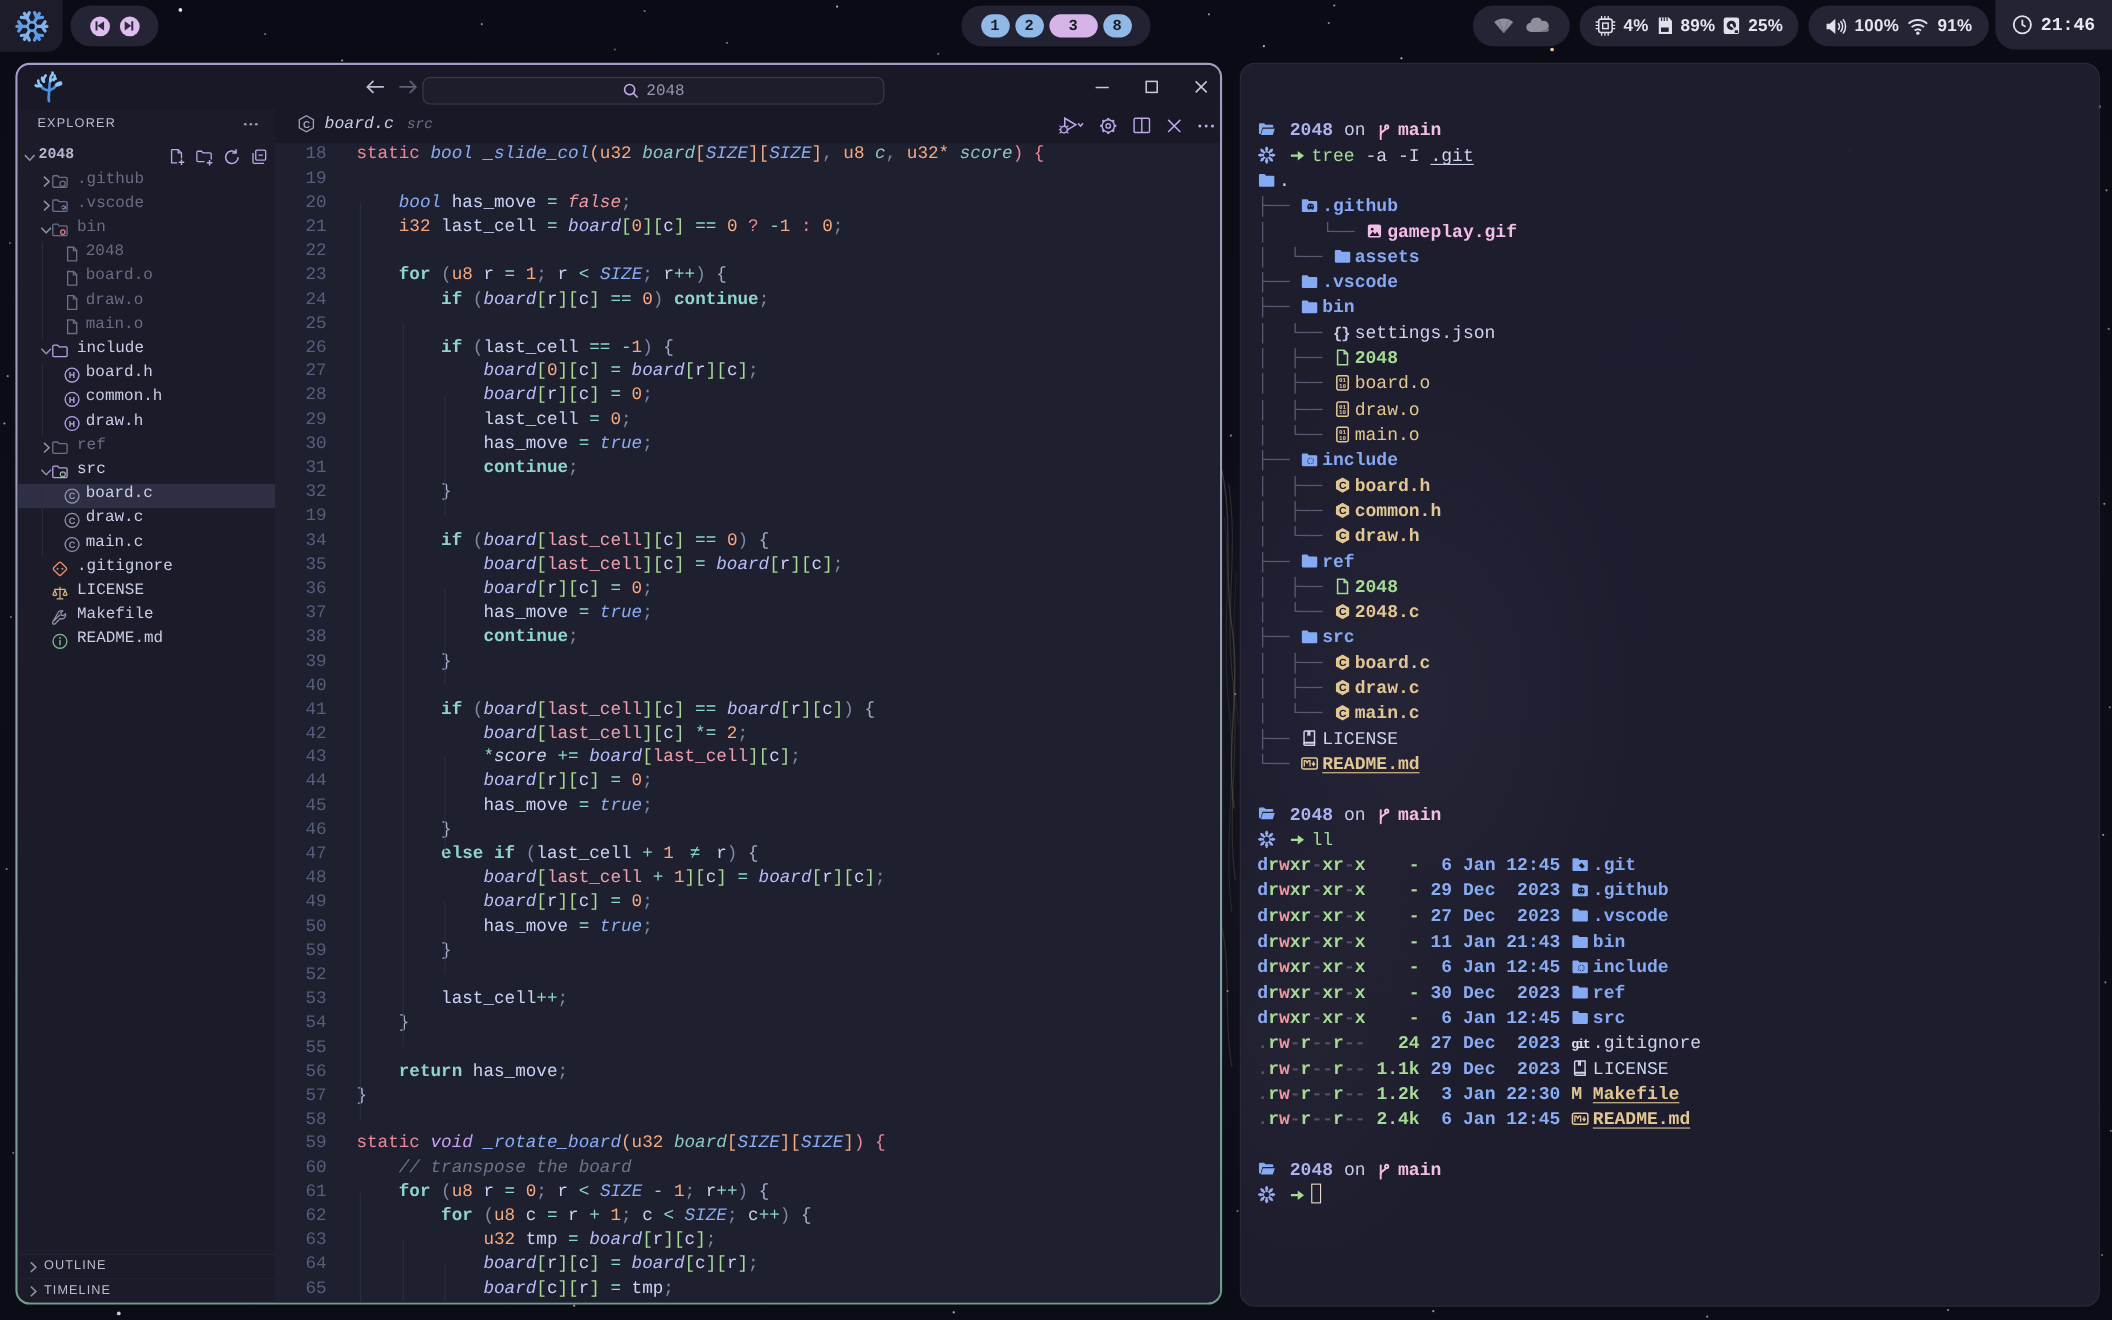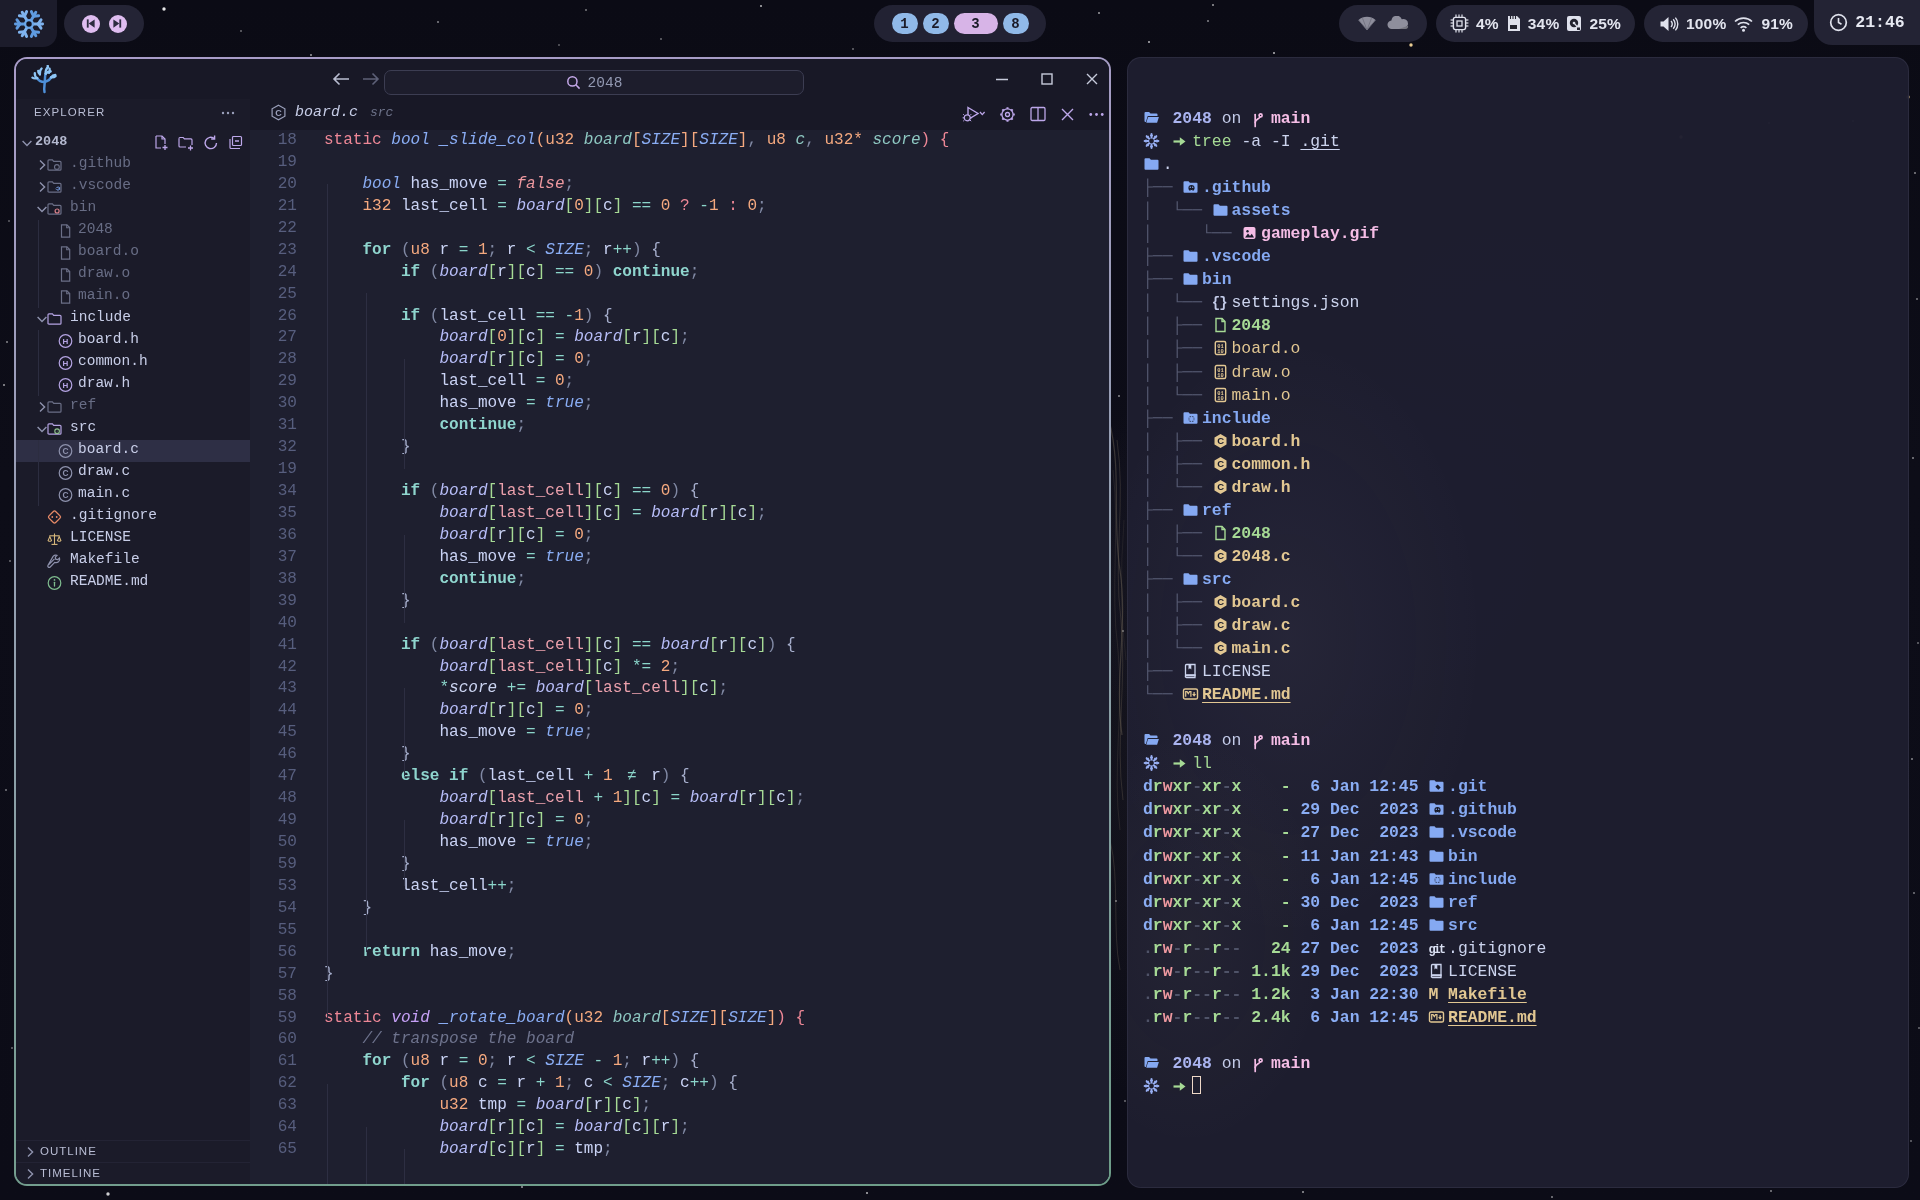--- a/index.html
+++ b/index.html
@@ -179,21 +179,21 @@
         <svg width="15" height="17" viewBox="0 0 15 17">
           <path d="M2 1h9l3 3v12H2z" fill="#dfe1ec"></path>
           <g stroke="#23232f" stroke-width="1.1">
             <line x1="4.5" y1="1" x2="4.5" y2="4"></line>
             <line x1="7" y1="1" x2="7" y2="4"></line>
             <line x1="9.5" y1="1" x2="9.5" y2="4"></line>
           </g>
           <rect x="4" y="10" width="7" height="4" fill="#23232f"></rect>
         </svg>
       </span>
-      <span class="sv">34%</span>
+      <span class="sv">89%</span>
       <span class="si">
         <svg width="16" height="17" viewBox="0 0 16 17">
           <rect x="1" y="1" width="14" height="15" rx="2" fill="#dfe1ec"></rect>
           <circle cx="8" cy="8" r="4.2" fill="#23232f"></circle>
           <circle cx="8" cy="8" r="1.3" fill="#dfe1ec"></circle>
           <path d="M8 8l3.4 3.8" stroke="#dfe1ec" stroke-width="1.2"></path>
           <rect x="11" y="12.5" width="3" height="2.5" fill="#23232f"></rect>
         </svg>
       </span>
       <span class="sv">25%</span>
@@ -598,20 +598,21 @@
 <div class="cl"><span class="ln">42</span><span class="ct">            <span style="color:#b7bdf8;font-style:italic">board</span><span style="color:#a6da95">[</span><span style="color:#eba0ac">last_cell</span><span style="color:#a6da95">]</span><span style="color:#a6da95">[</span><span style="color:#cad3f5">c</span><span style="color:#a6da95">]</span> <span style="color:#8bd5ca">*=</span> <span style="color:#f5a97f">2</span><span style="color:#8189a4">;</span></span></div>
 <div class="cl"><span class="ln">43</span><span class="ct">            <span style="color:#8bd5ca">*</span><span style="color:#ccd5f2;font-style:italic">score</span> <span style="color:#8bd5ca">+=</span> <span style="color:#b7bdf8;font-style:italic">board</span><span style="color:#a6da95">[</span><span style="color:#eba0ac">last_cell</span><span style="color:#a6da95">]</span><span style="color:#a6da95">[</span><span style="color:#cad3f5">c</span><span style="color:#a6da95">]</span><span style="color:#8189a4">;</span></span></div>
 <div class="cl"><span class="ln">44</span><span class="ct">            <span style="color:#b7bdf8;font-style:italic">board</span><span style="color:#a6da95">[</span><span style="color:#cad3f5">r</span><span style="color:#a6da95">]</span><span style="color:#a6da95">[</span><span style="color:#cad3f5">c</span><span style="color:#a6da95">]</span> <span style="color:#8bd5ca">=</span> <span style="color:#f5a97f">0</span><span style="color:#8189a4">;</span></span></div>
 <div class="cl"><span class="ln">45</span><span class="ct">            <span style="color:#cad3f5">has_move</span> <span style="color:#8bd5ca">=</span> <span style="color:#8aadf4;font-style:italic">true</span><span style="color:#8189a4">;</span></span></div>
 <div class="cl"><span class="ln">46</span><span class="ct">        <span style="color:#a5adcb">}</span></span></div>
 <div class="cl"><span class="ln">47</span><span class="ct">        <span style="color:#8fd5ce;font-weight:bold">else</span> <span style="color:#8fd5ce;font-weight:bold">if</span> <span style="color:#8189a4">(</span><span style="color:#cad3f5">last_cell</span> <span style="color:#8bd5ca">+</span> <span style="color:#f5a97f">1</span> <span style="display:inline-block;width:2ch;text-align:center;color:#8bd5ca">≠</span> <span style="color:#cad3f5">r</span><span style="color:#8189a4">)</span> <span style="color:#a5adcb">{</span></span></div>
 <div class="cl"><span class="ln">48</span><span class="ct">            <span style="color:#b7bdf8;font-style:italic">board</span><span style="color:#a6da95">[</span><span style="color:#eba0ac">last_cell</span> <span style="color:#8bd5ca">+</span> <span style="color:#f5a97f">1</span><span style="color:#a6da95">]</span><span style="color:#a6da95">[</span><span style="color:#cad3f5">c</span><span style="color:#a6da95">]</span> <span style="color:#8bd5ca">=</span> <span style="color:#b7bdf8;font-style:italic">board</span><span style="color:#a6da95">[</span><span style="color:#cad3f5">r</span><span style="color:#a6da95">]</span><span style="color:#a6da95">[</span><span style="color:#cad3f5">c</span><span style="color:#a6da95">]</span><span style="color:#8189a4">;</span></span></div>
 <div class="cl"><span class="ln">49</span><span class="ct">            <span style="color:#b7bdf8;font-style:italic">board</span><span style="color:#a6da95">[</span><span style="color:#cad3f5">r</span><span style="color:#a6da95">]</span><span style="color:#a6da95">[</span><span style="color:#cad3f5">c</span><span style="color:#a6da95">]</span> <span style="color:#8bd5ca">=</span> <span style="color:#f5a97f">0</span><span style="color:#8189a4">;</span></span></div>
 <div class="cl"><span class="ln">50</span><span class="ct">            <span style="color:#cad3f5">has_move</span> <span style="color:#8bd5ca">=</span> <span style="color:#8aadf4;font-style:italic">true</span><span style="color:#8189a4">;</span></span></div>
 <div class="cl"><span class="ln">59</span><span class="ct">        <span style="color:#a5adcb">}</span></span></div>
+<div class="cl"><span class="ln">52</span><span class="ct"></span></div>
 <div class="cl"><span class="ln">53</span><span class="ct">        <span style="color:#cad3f5">last_cell</span><span style="color:#8bd5ca">++</span><span style="color:#8189a4">;</span></span></div>
 <div class="cl"><span class="ln">54</span><span class="ct">    <span style="color:#a5adcb">}</span></span></div>
 <div class="cl"><span class="ln">55</span><span class="ct"></span></div>
 <div class="cl"><span class="ln">56</span><span class="ct">    <span style="color:#8fd5ce;font-weight:bold">return</span> <span style="color:#cad3f5">has_move</span><span style="color:#8189a4">;</span></span></div>
 <div class="cl"><span class="ln">57</span><span class="ct"><span style="color:#a5adcb">}</span></span></div>
 <div class="cl"><span class="ln">58</span><span class="ct"></span></div>
 <div class="cl"><span class="ln">59</span><span class="ct"><span style="color:#ed8796">static</span> <span style="color:#c6a0f6;font-style:italic">void</span> <span style="color:#8aadf4;font-style:italic">_rotate_board</span><span style="color:#f5a97f">(</span><span style="color:#f5a97f">u32</span> <span style="color:#8ec8c2;font-style:italic">board</span><span style="color:#f5a97f">[</span><span style="color:#8aadf4;font-style:italic">SIZE</span><span style="color:#f5a97f">]</span><span style="color:#f5a97f">[</span><span style="color:#8aadf4;font-style:italic">SIZE</span><span style="color:#f5a97f">]</span><span style="color:#ed8796">)</span> <span style="color:#ed8796">{</span></span></div>
 <div class="cl"><span class="ln">60</span><span class="ct">    <span style="color:#6e738d;font-style:italic">// transpose the board</span></span></div>
 <div class="cl"><span class="ln">61</span><span class="ct">    <span style="color:#8fd5ce;font-weight:bold">for</span> <span style="color:#8189a4">(</span><span style="color:#f5a97f">u8</span> <span style="color:#cad3f5">r</span> <span style="color:#8bd5ca">=</span> <span style="color:#f5a97f">0</span><span style="color:#8189a4">;</span> <span style="color:#cad3f5">r</span> <span style="color:#8bd5ca">&lt;</span> <span style="color:#8aadf4;font-style:italic">SIZE</span> <span style="color:#8bd5ca">-</span> <span style="color:#f5a97f">1</span><span style="color:#8189a4">;</span> <span style="color:#cad3f5">r</span><span style="color:#8bd5ca">++</span><span style="color:#8189a4">)</span> <span style="color:#a5adcb">{</span></span></div>
 <div class="cl"><span class="ln">62</span><span class="ct">        <span style="color:#8fd5ce;font-weight:bold">for</span> <span style="color:#8189a4">(</span><span style="color:#f5a97f">u8</span> <span style="color:#cad3f5">c</span> <span style="color:#8bd5ca">=</span> <span style="color:#cad3f5">r</span> <span style="color:#8bd5ca">+</span> <span style="color:#f5a97f">1</span><span style="color:#8189a4">;</span> <span style="color:#cad3f5">c</span> <span style="color:#8bd5ca">&lt;</span> <span style="color:#8aadf4;font-style:italic">SIZE</span><span style="color:#8189a4">;</span> <span style="color:#cad3f5">c</span><span style="color:#8bd5ca">++</span><span style="color:#8189a4">)</span> <span style="color:#a5adcb">{</span></span></div>
@@ -666,28 +667,28 @@
 <div class="trow"><span style="display:inline-block;width:2ch;vertical-align:-3px"><svg width="17" height="16" viewBox="0 0 16 16">
             <path d="M1 3.2q0-1 1-1h4l1.4 1.6h6.6q1 0 1 1v8q0 1-1 1H2q-1 0-1-1z" fill="#85a9f2"></path>
           </svg></span><span style="color:#ccd4ee">.</span></div>
 <div class="trow"><span style="color:#565a72">├── </span><span style="display:inline-block;width:2ch;vertical-align:-3px"><svg width="17" height="16" viewBox="0 0 16 16">
             <path d="M1 3.2q0-1 1-1h4l1.4 1.6h6.6q1 0 1 1v8q0 1-1 1H2q-1 0-1-1z" fill="#85a9f2"></path>
             <circle cx="9" cy="9" r="3.1" fill="#181a29"></circle>
             <circle cx="7.8" cy="8.2" r="0.7" fill="#85a9f2"></circle>
             <circle cx="10.2" cy="8.2" r="0.7" fill="#85a9f2"></circle>
             <path d="M7.6 10.6q1.4 1 2.8 0l-0.4 1.4h-2z" fill="#85a9f2"></path>
           </svg></span><span style="color:#85a9f2;font-weight:bold">.github</span></div>
-<div class="trow"><span style="color:#565a72">│  └── </span><span style="display:inline-block;width:2ch;vertical-align:-3px"><svg width="17" height="16" viewBox="0 0 16 16">
-            <path d="M1 3.2q0-1 1-1h4l1.4 1.6h6.6q1 0 1 1v8q0 1-1 1H2q-1 0-1-1z" fill="#85a9f2"></path>
-          </svg></span><span style="color:#85a9f2;font-weight:bold">assets</span></div>
 <div class="trow"><span style="color:#565a72">│     └── </span><span style="display:inline-block;width:2ch;vertical-align:-3px"><svg width="17" height="16" viewBox="0 0 16 16">
             <rect x="2" y="2" width="12" height="12" rx="2" fill="#f5bde6"></rect>
             <circle cx="6" cy="6.3" r="1.2" fill="#181a29"></circle>
             <path d="M3.5 12.5l3-4 2 2.4 1.8-2.2 2.2 3.8z" fill="#181a29"></path>
           </svg></span><span style="color:#f5bde6;font-weight:bold">gameplay.gif</span></div>
+<div class="trow"><span style="color:#565a72">│  └── </span><span style="display:inline-block;width:2ch;vertical-align:-3px"><svg width="17" height="16" viewBox="0 0 16 16">
+            <path d="M1 3.2q0-1 1-1h4l1.4 1.6h6.6q1 0 1 1v8q0 1-1 1H2q-1 0-1-1z" fill="#85a9f2"></path>
+          </svg></span><span style="color:#85a9f2;font-weight:bold">assets</span></div>
 <div class="trow"><span style="color:#565a72">├── </span><span style="display:inline-block;width:2ch;vertical-align:-3px"><svg width="17" height="16" viewBox="0 0 16 16">
             <path d="M1 3.2q0-1 1-1h4l1.4 1.6h6.6q1 0 1 1v8q0 1-1 1H2q-1 0-1-1z" fill="#85a9f2"></path>
           </svg></span><span style="color:#85a9f2;font-weight:bold">.vscode</span></div>
 <div class="trow"><span style="color:#565a72">├── </span><span style="display:inline-block;width:2ch;vertical-align:-3px"><svg width="17" height="16" viewBox="0 0 16 16">
             <path d="M1 3.2q0-1 1-1h4l1.4 1.6h6.6q1 0 1 1v8q0 1-1 1H2q-1 0-1-1z" fill="#85a9f2"></path>
           </svg></span><span style="color:#85a9f2;font-weight:bold">bin</span></div>
 <div class="trow"><span style="color:#565a72">│  └── </span><span style="display:inline-block;width:2ch"><span style="color:#c3cbe8;font-weight:bold;font-size:14px;letter-spacing:-1px">{}</span></span><span style="color:#ccd4ee">settings.json</span></div>
 <div class="trow"><span style="color:#565a72">│  ├── </span><span style="display:inline-block;width:2ch;vertical-align:-3px"><svg width="17" height="16" viewBox="0 0 16 16">
             <path d="M3.5 1.5h6l3 3v10h-9z" fill="none" stroke="#a6da95" stroke-width="1.4"></path>
             <path d="M9.5 1.5v3h3" fill="none" stroke="#a6da95" stroke-width="1.4"></path>

